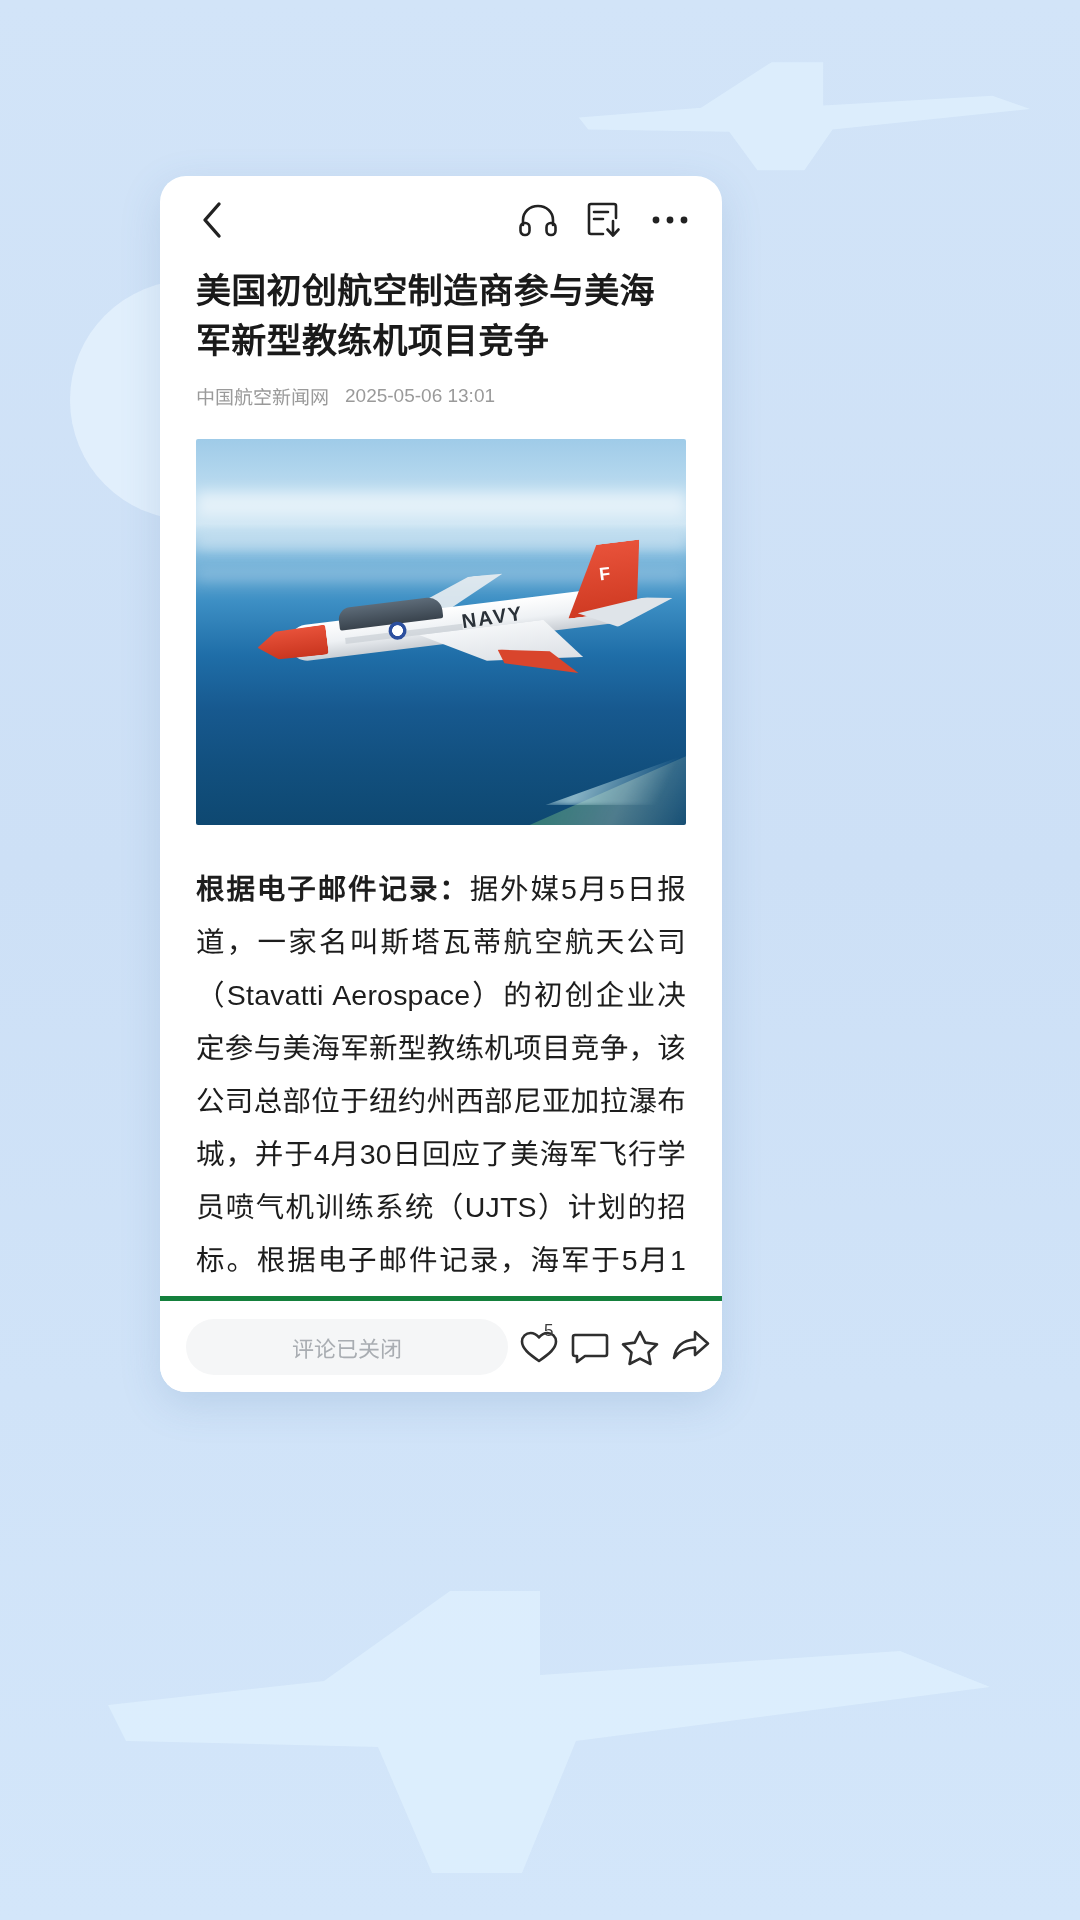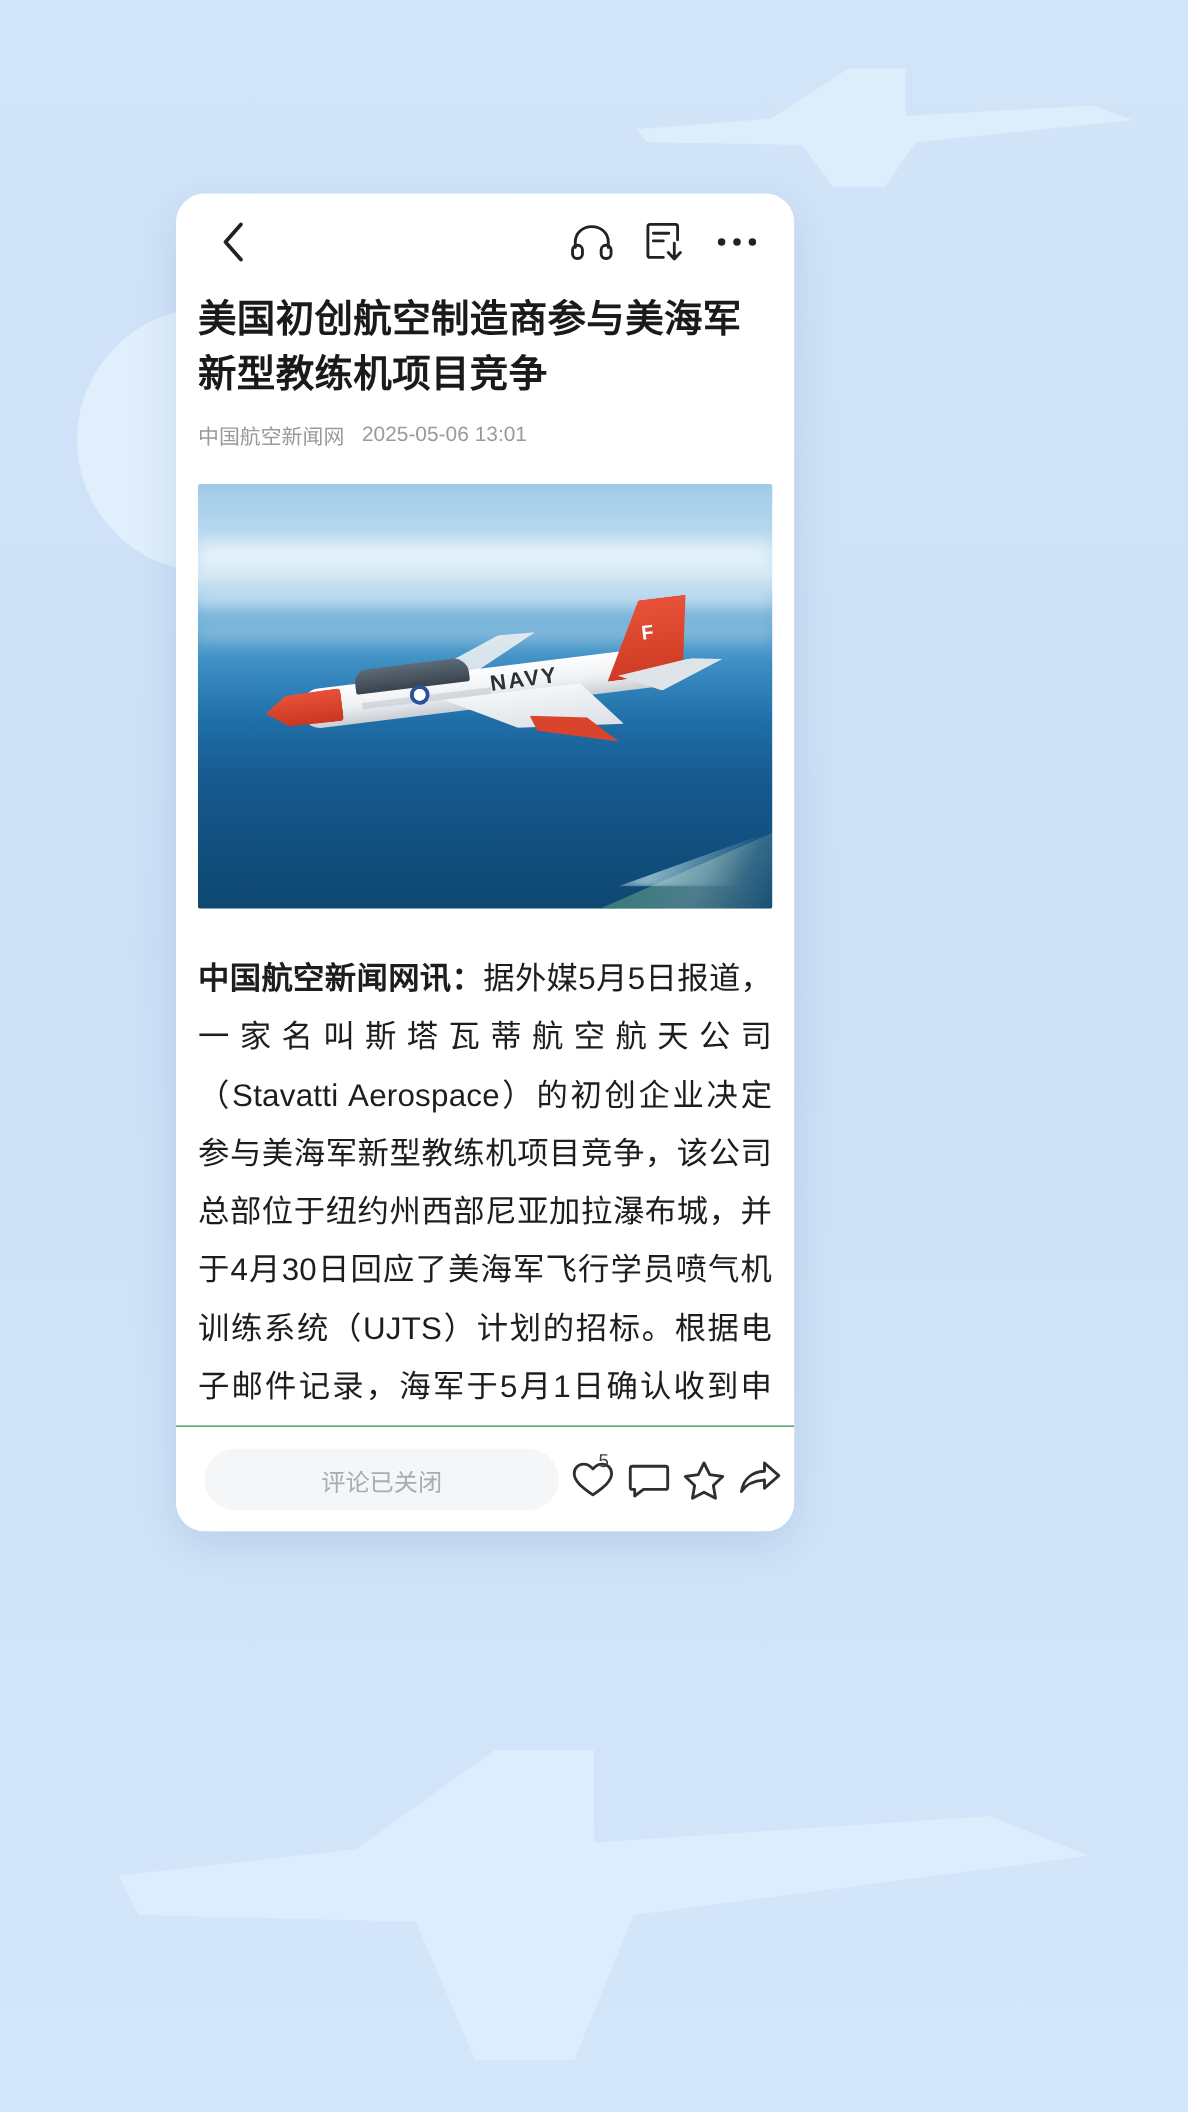--- a/index.html
+++ b/index.html
@@ -76,21 +76,21 @@
     display: flex;
     align-items: center;
     justify-content: center;
     margin-left: 14px;
   }
   .icon-btn svg { display: block; }
 
   
   .article {
     flex: 1 1 auto;
-    padding: 0 20px;
+    padding: 0 36px;
     box-sizing: border-box;
     overflow: hidden;
   }
   .headline {
     font-size: 35px;
     line-height: 50px;
     font-weight: bold;
     color: #1a1a1a;
     margin: 2px 0 0 0;
     letter-spacing: .3px;
@@ -253,21 +253,21 @@
 
   
   .bottombar {
     flex: 0 0 96px;
     height: 96px;
     display: flex;
     align-items: center;
     padding: 0 26px;
     box-sizing: border-box;
     background: #ffffff;
-    border-top: 1px solid #15803d;
+    border-top: 5px solid #15803d;
     gap: 10px;
   }
   .comment-box {
     flex: 0 0 322px;
     height: 56px;
     border-radius: 28px;
     background: #f5f6f7;
     color: #a9adb2;
     font-size: 22px;
     display: flex;
@@ -359,21 +359,21 @@
           <div class="wing-near"></div>
           <div class="wing-near-tip"></div>
           <div class="tail"></div>
           <div class="tailplane"></div>
           <div class="navy-text">NAVY</div>
           <div class="tail-mark">F</div>
         </div>
       </div>
 
       <p class="para lead">
-        <b>中国航空新闻网讯：</b><span>据外媒5月5日报道，一家名叫斯塔瓦蒂航空航天公司（Stavatti Aerospace）的初创企业决定参与美海军新型教练机项目竞争，该公司总部位于纽约州西部尼亚加拉瀑布城，并于4月30日回应了美海军飞行学员喷气机训练系统（UJTS）计划的招标。根据电子邮件记录，海军于5月1日确认收到申请。</span>
+        <b>根据电子邮件记录：</b><span>据外媒5月5日报道，一家名叫斯塔瓦蒂航空航天公司（Stavatti Aerospace）的初创企业决定参与美海军新型教练机项目竞争，该公司总部位于纽约州西部尼亚加拉瀑布城，并于4月30日回应了美海军飞行学员喷气机训练系统（UJTS）计划的招标。根据电子邮件记录，海军于5月1日确认收到申请。</span>
       </p>
 
     </div>
 
     <div class="bottombar">
       <div class="comment-box">评论已关闭</div>
 
       <div class="action">
         <svg width="42" height="38" viewBox="0 0 42 38" fill="none">
           <path d="M21 33 C11 26 4 20.5 4 13.6 C4 8.6 7.9 5 12.6 5 C15.7 5 18.7 6.7 21 9.4 C23.3 6.7 26.3 5 29.4 5 C34.1 5 38 8.6 38 13.6 C38 20.5 31 26 21 33 Z" stroke="#2f2f2f" stroke-width="2.6" stroke-linejoin="round"></path>

